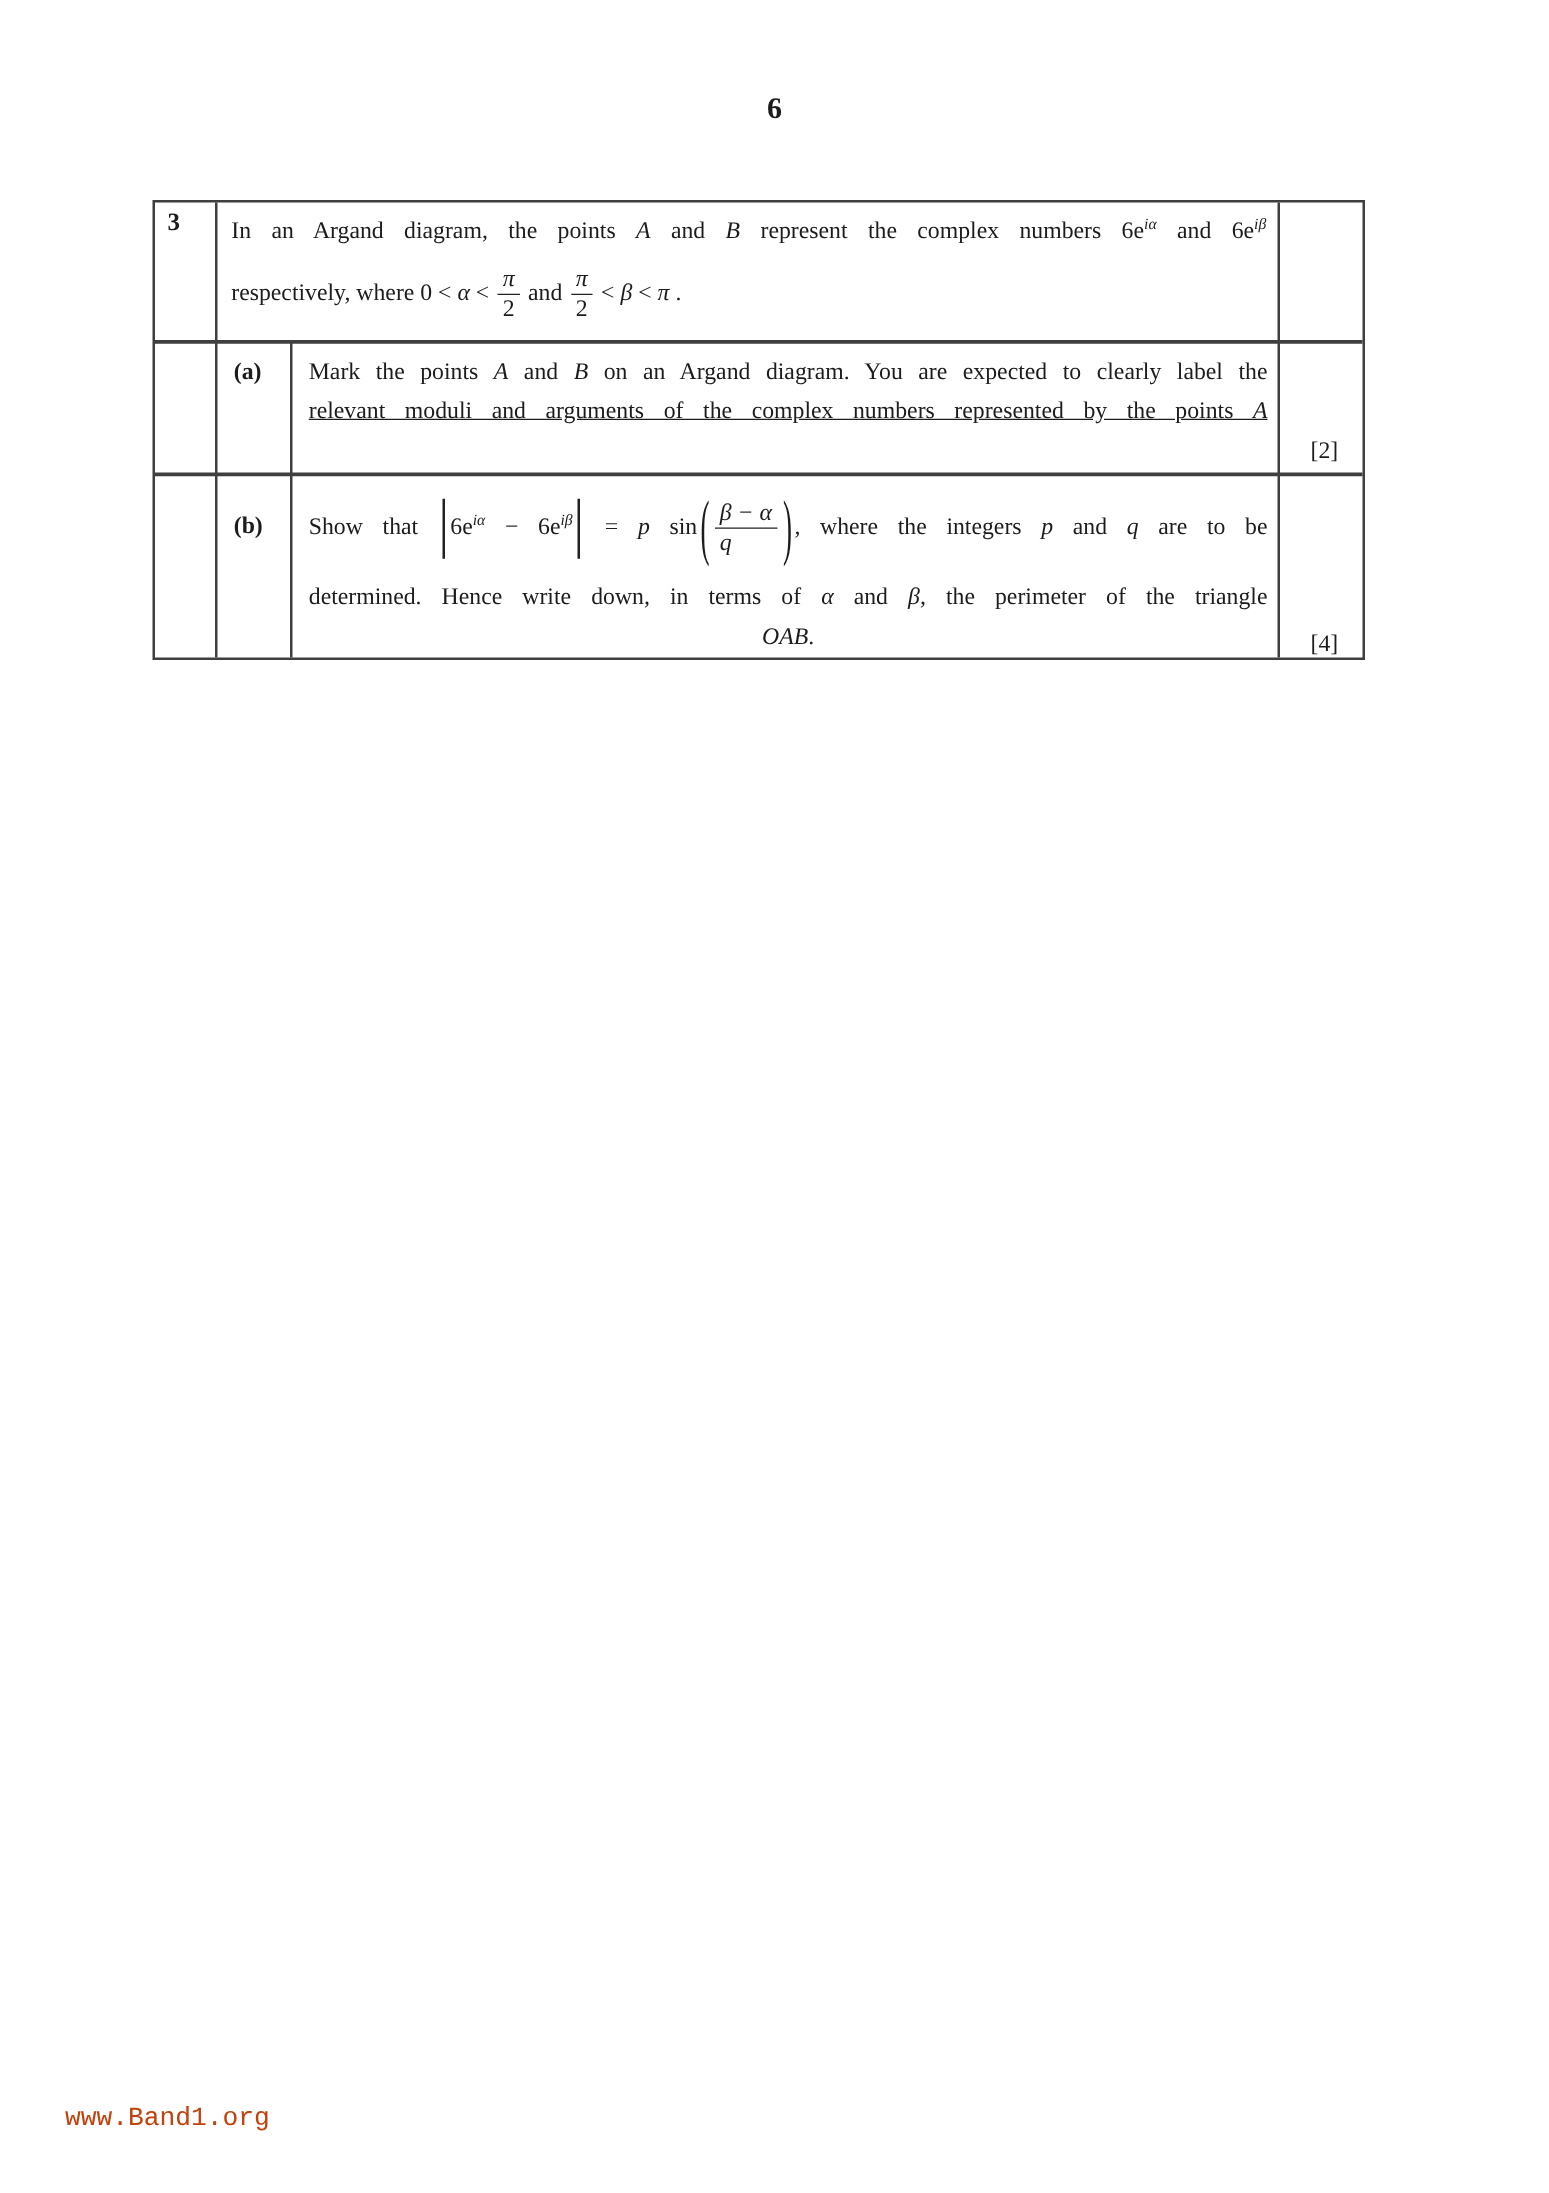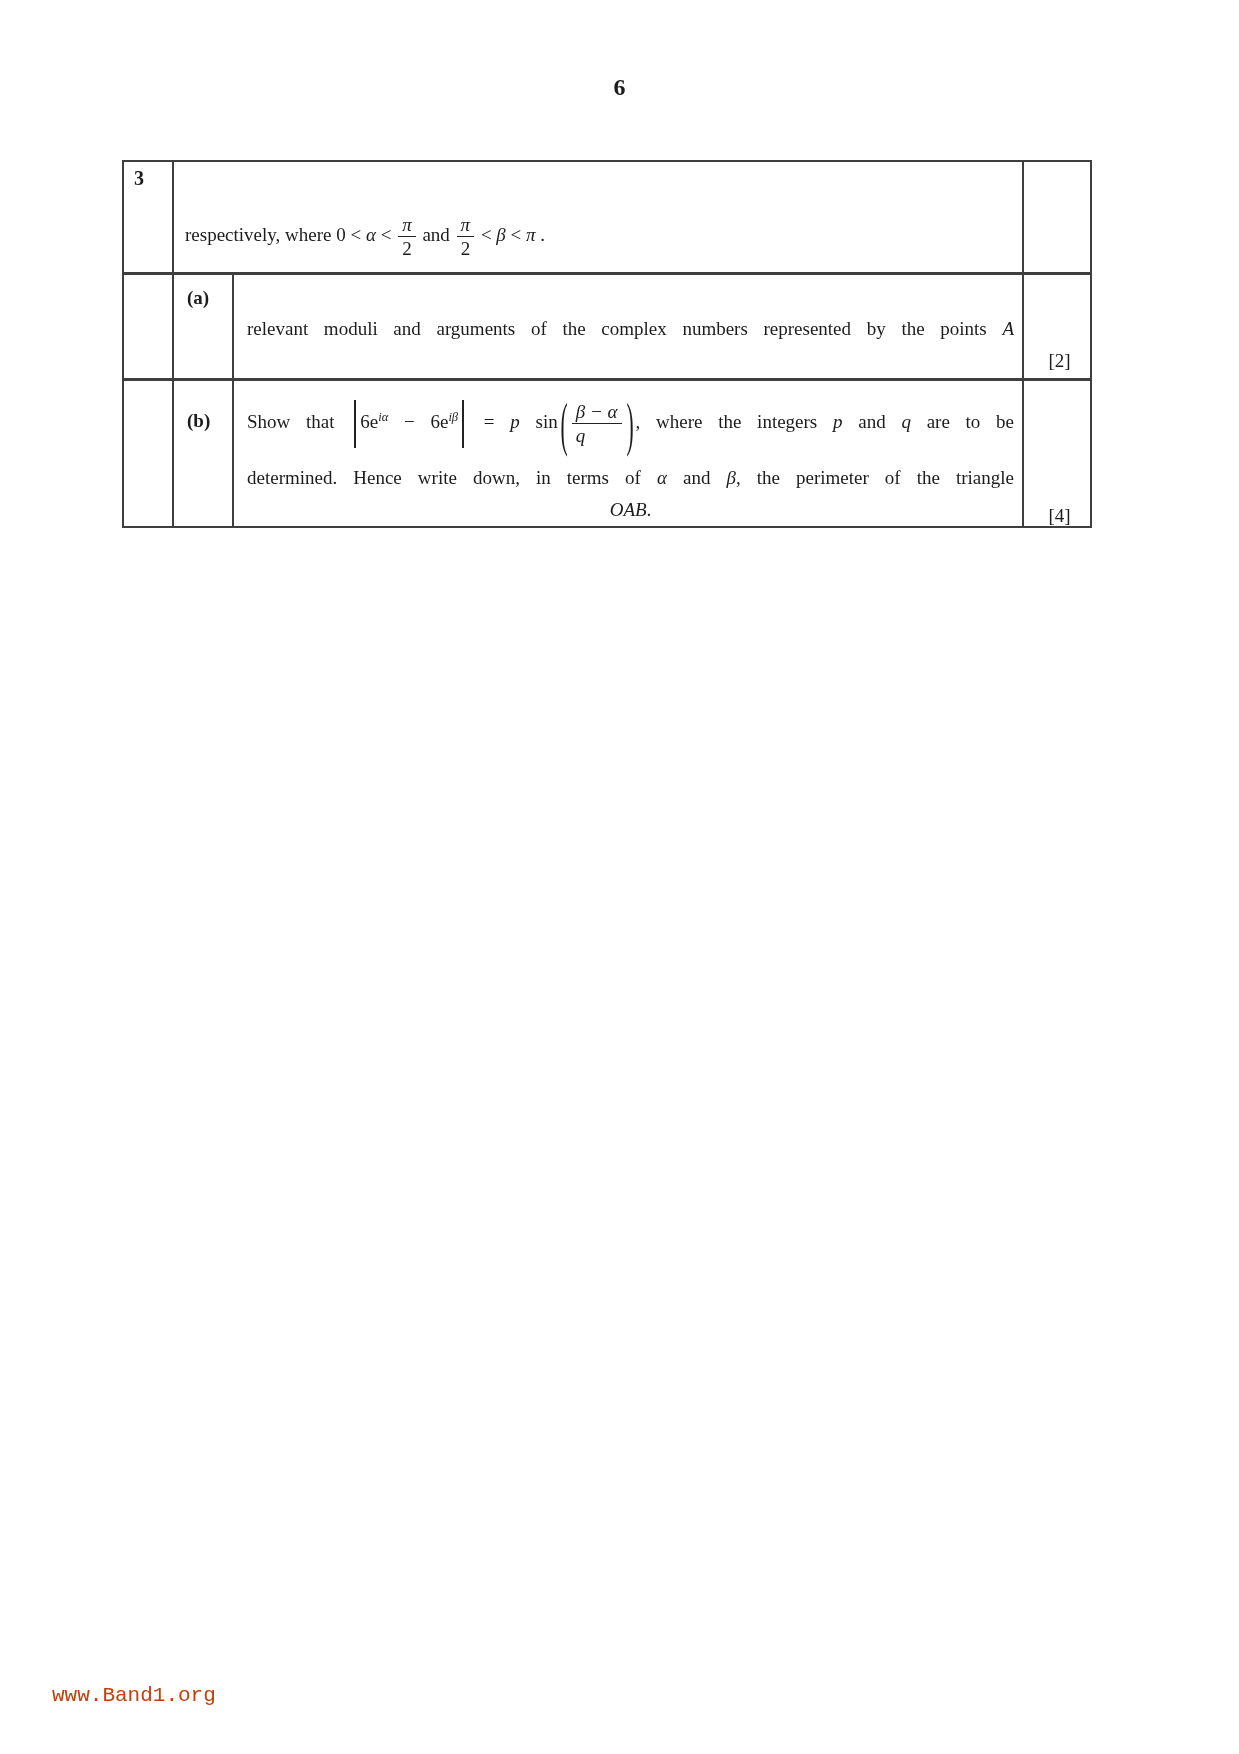--- a/index.html
+++ b/index.html
@@ -54,24 +54,26 @@
   <div class="qtable">
 
     <div class="vline v1"></div>
     <div class="vline v2"></div>
     <div class="vline v3"></div>
     <div class="hline h1"></div>
     <div class="hline h2"></div>
 
     <div class="cellnum">3</div>
 
+    <div class="line just" style="left:61px; top:7px; width:828px;"><span>In an Argand diagram, the points </span><span class="it">A</span><span> and </span><span class="it">B</span><span> represent the complex numbers 6e</span><sup class="it">iα</sup><span> and 6e</span><sup class="it">iβ</sup></div>
     <div class="line" style="left:61px; top:44px; width:830px; line-height:58px;"><span>respectively, where 0 &lt; </span><span class="it">α</span><span> &lt; </span><span class="frac"><span class="fn it">π</span><span class="fd">2</span></span><span> and </span><span class="frac"><span class="fn it">π</span><span class="fd">2</span></span><span> &lt; </span><span class="it">β</span><span> &lt; </span><span class="it">π</span><span> .</span></div>
 
     <div class="plabel" style="top:120px;">(a)</div>
-    <div class="line just" style="left:123px; top:151px; width:767px;"><span>relevant moduli and arguments of the complex numbers represented by the points </span><span class="it">A</span></div>
+    <div class="line just" style="left:123px; top:120px; width:767px;"><span>Mark the points </span><span class="it">A</span><span> and </span><span class="it">B</span><span> on an Argand diagram. You are expected to clearly label the</span></div>
+    <div class="line just" style="left:123px; top:151px; width:767px;text-decoration:underline;"><span>relevant moduli and arguments of the complex numbers represented by the points </span><span class="it">A</span></div>
     <div class="marks" style="top:183px;">[2]</div>
 
     <div class="plabel" style="top:243px;">(b)</div>
     <div class="line just" style="left:123px; top:226px; width:767px; line-height:68px;"><span>Show that </span><span class="vbar"></span><span>6e</span><sup class="it">iα</sup><span> − 6e</span><sup class="it">iβ</sup><span class="vbar"></span><span> = </span><span class="it">p</span><span> sin</span><span class="bigpar">(</span><span class="frac"><span class="fn it">β − α</span><span class="fd it">q</span></span><span class="bigpar">)</span><span>, where the integers </span><span class="it">p</span><span> and </span><span class="it">q</span><span> are to be</span></div>
     <div class="line just" style="left:123px; top:300px; width:767px;"><span>determined.  Hence write down, in terms of </span><span class="it">α</span><span> and </span><span class="it">β</span><span>, the perimeter of the triangle</span></div>
     <div class="line" style="left:123px; top:332px; width:767px;text-align:center;"><span class="it">OAB</span><span>.</span></div>
     <div class="marks" style="top:338px;">[4]</div>
   </div>
 
   <div class="footer">www.Band1.org</div>

